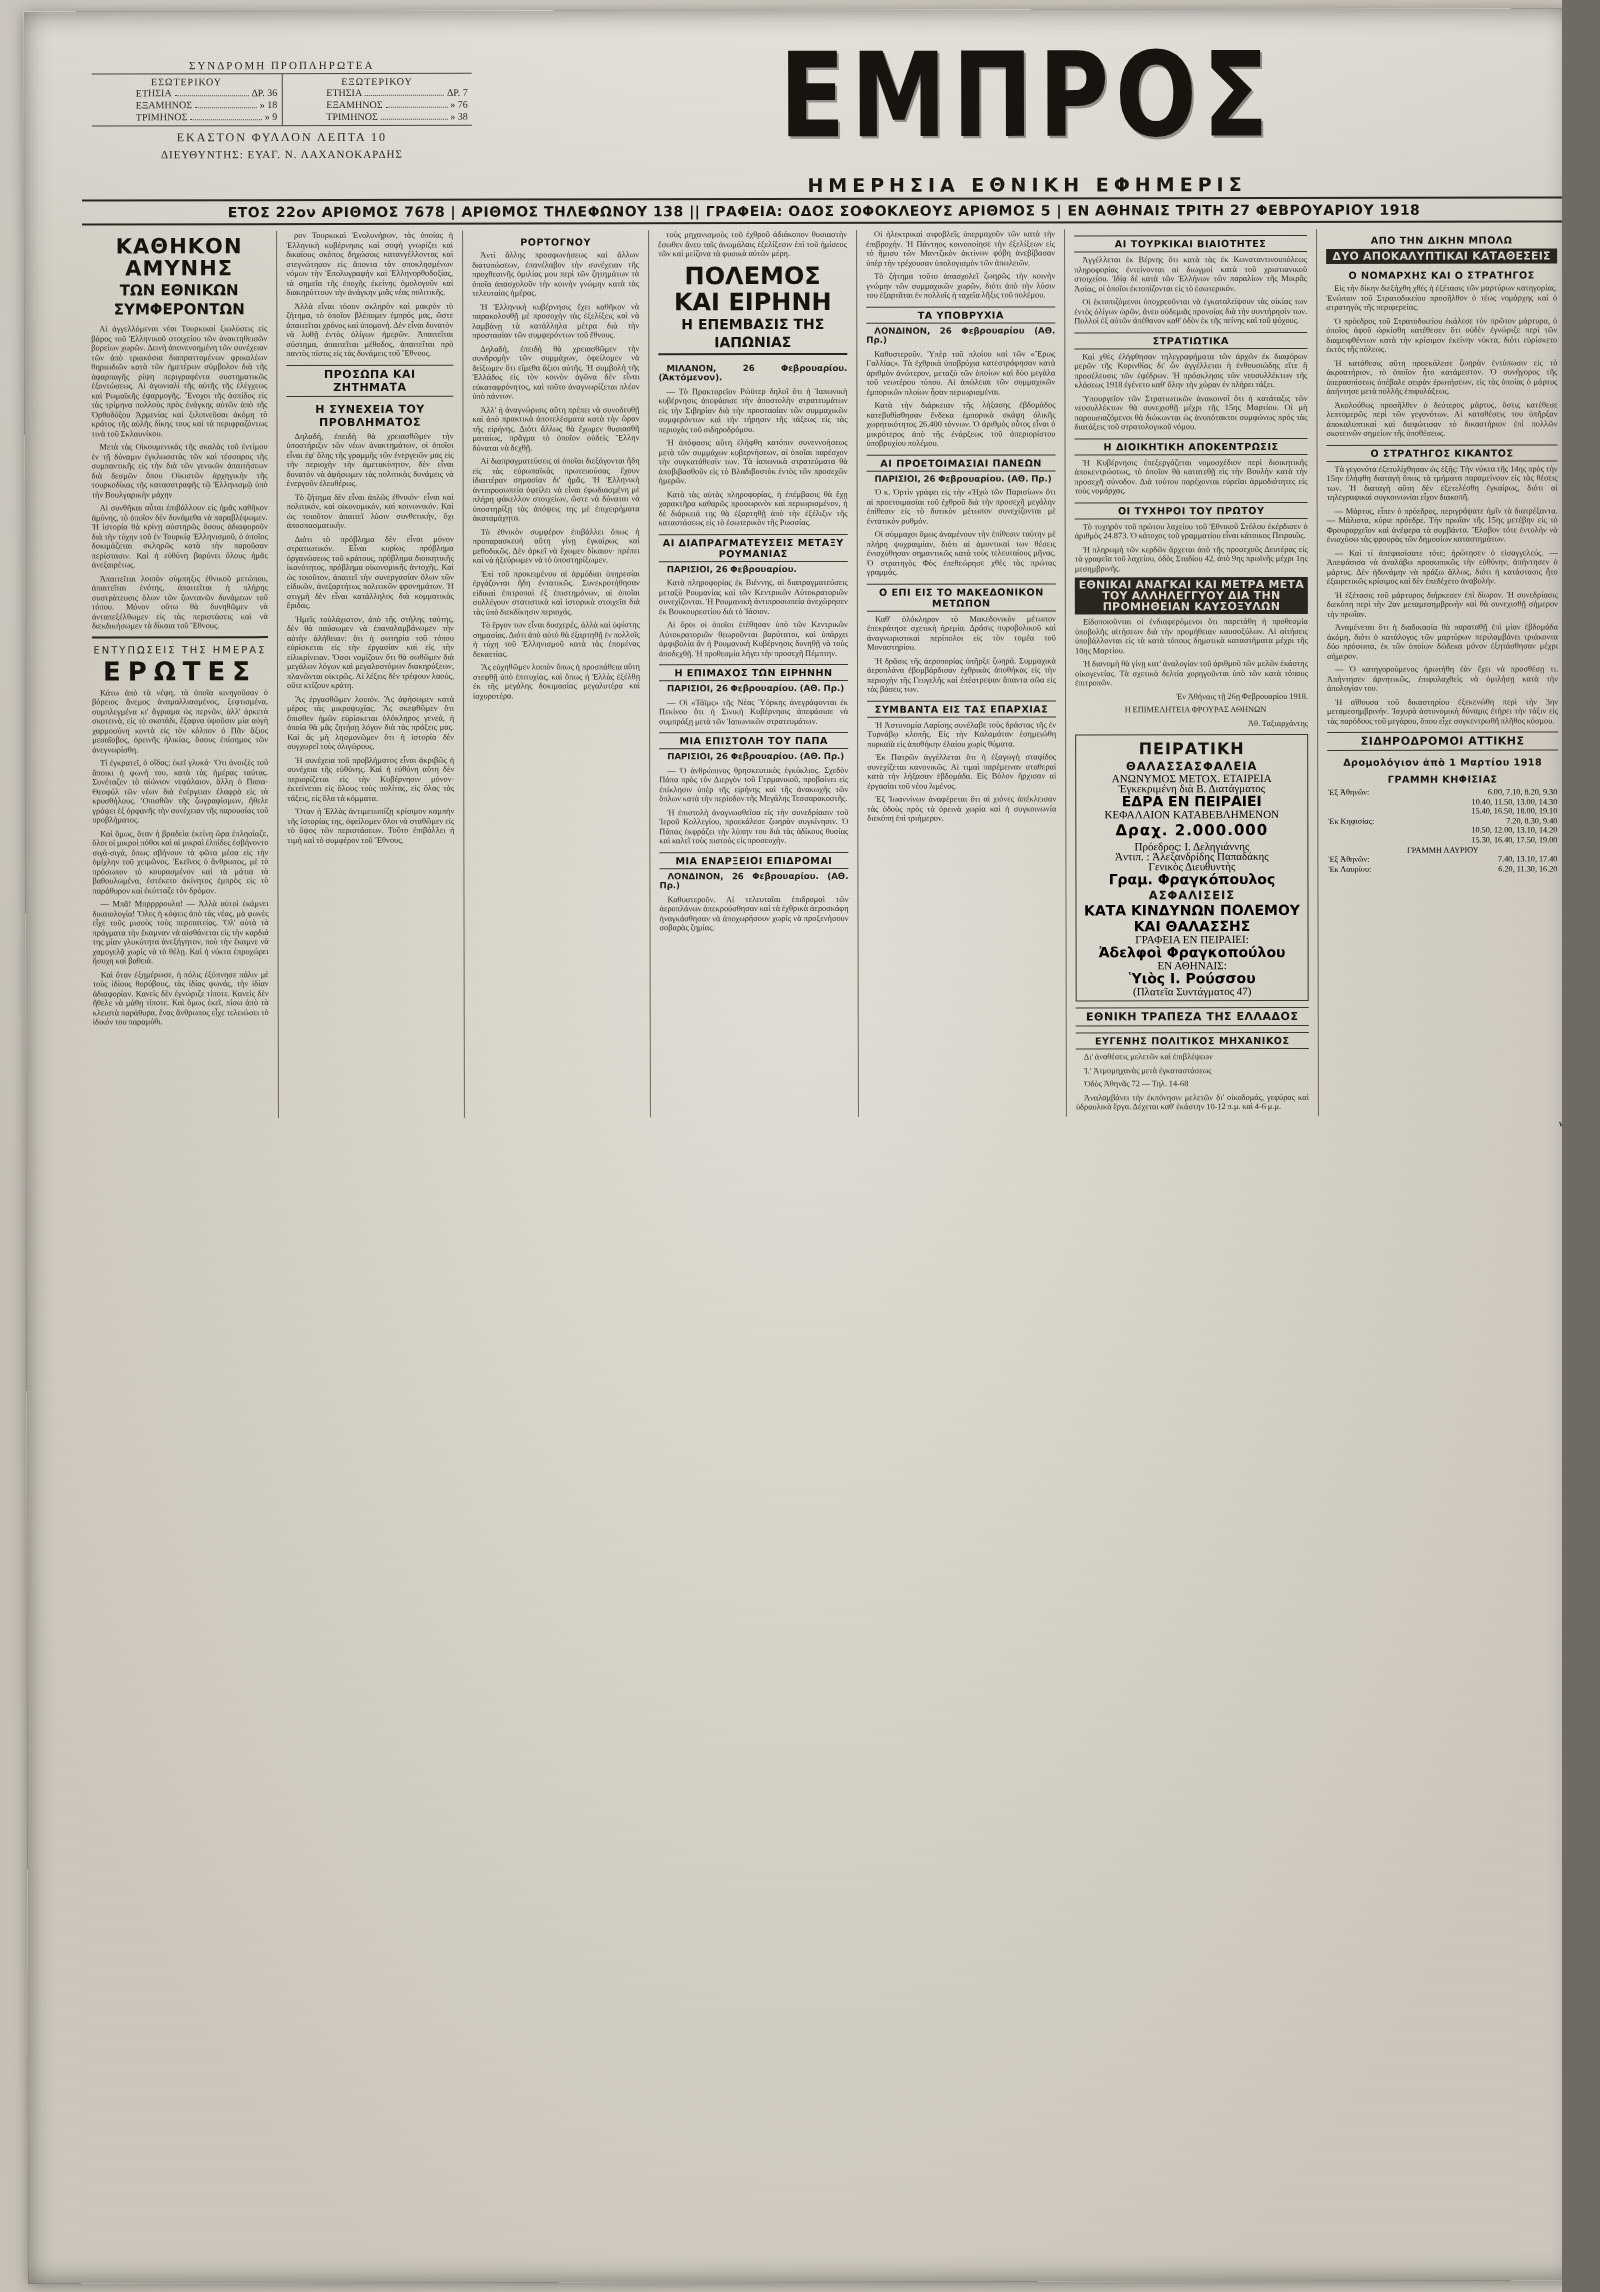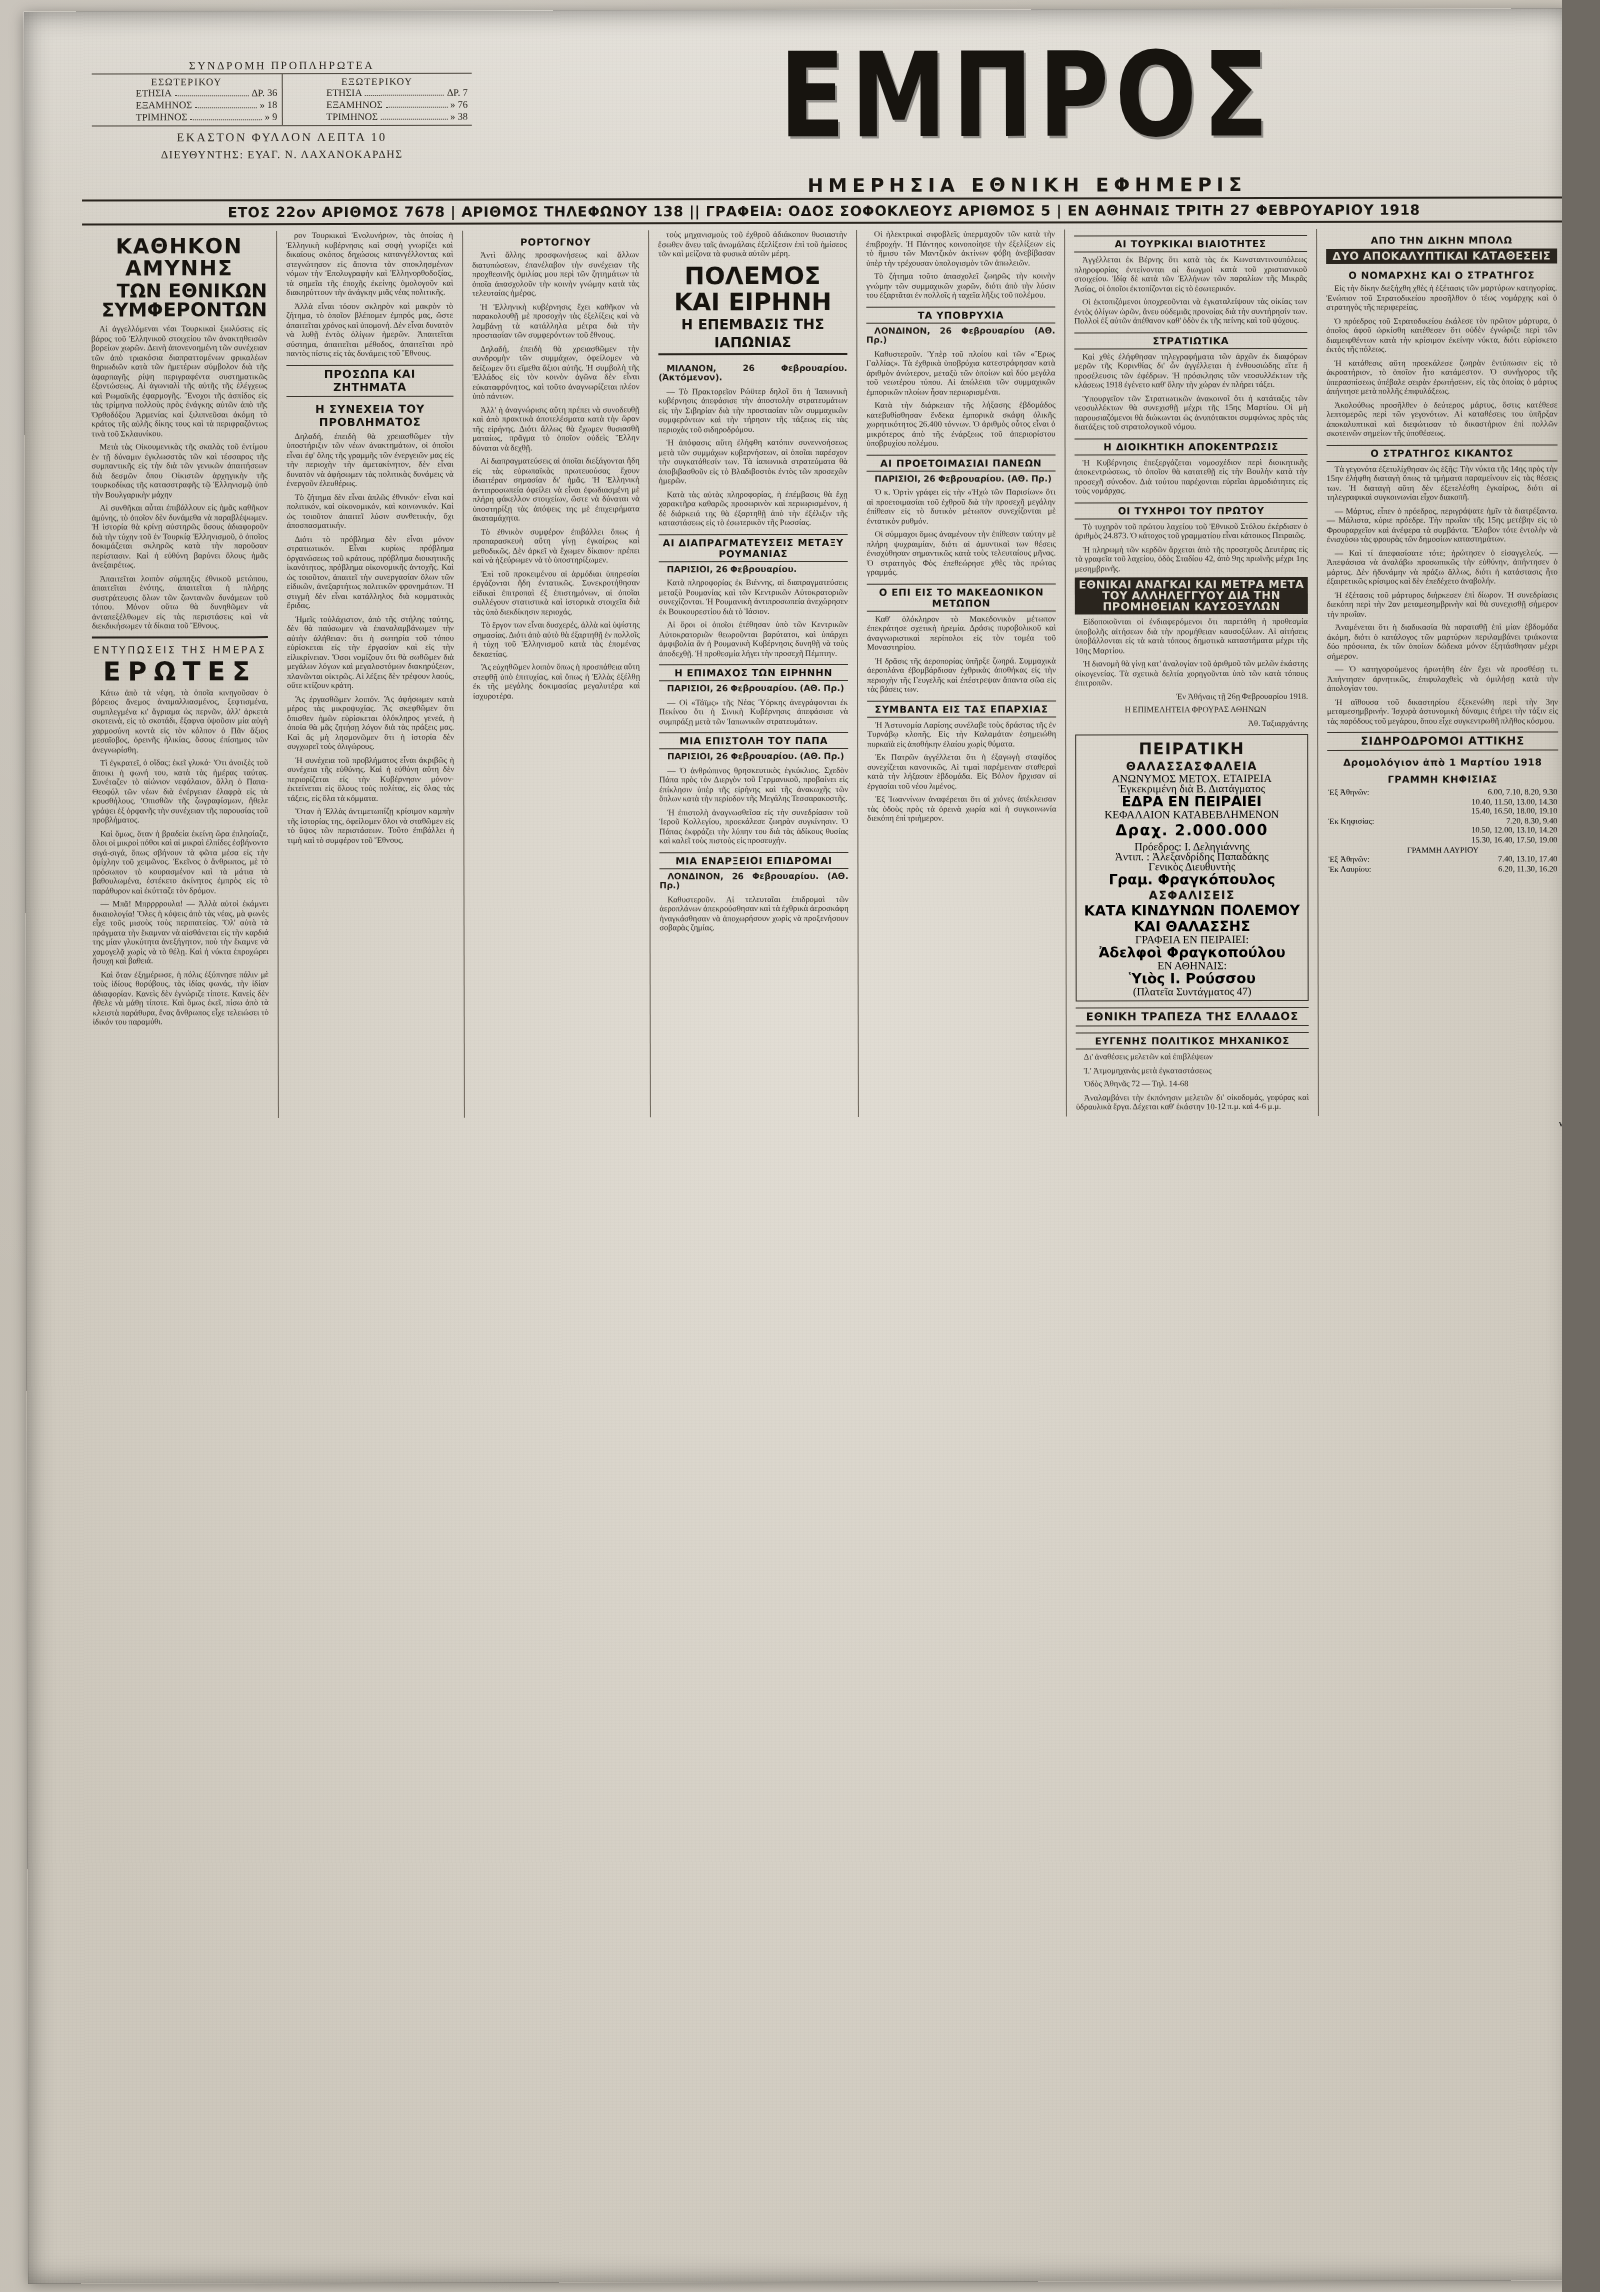--- a/index.html
+++ b/index.html
@@ -77,21 +77,21 @@
     hyphens:auto;word-spacing:-0.3px;
   }
   .body-text p{margin:0 0 4px 0;text-indent:8px;}
   h1.head-main{
     font-family:"DejaVu Sans",sans-serif;font-weight:bold;
     font-size:21px;line-height:22px;text-align:center;letter-spacing:1px;
     margin:4px 0 2px;color:#17140f;
   }
   h2.head-sub{
     font-family:"DejaVu Sans",sans-serif;font-weight:bold;
-    font-size:19px;line-height:19px;text-align:right;margin:0 0 5px;color:#17140f;
+    font-size:15px;line-height:19px;text-align:center;margin:0 0 5px;color:#17140f;
   }
   .rule-thick{border-bottom:2px solid #2a251e;margin:5px 0;}
   .sec-title{
     font-family:"DejaVu Sans",sans-serif;font-weight:bold;font-size:11px;
     text-align:center;letter-spacing:.5px;margin:6px 0 3px;color:#17140f;
   }
   .sec-title.small{font-size:9.6px;}
   .sec-title.boxed{border-top:1px solid #3a352d;border-bottom:1px solid #3a352d;padding:2px 0;}
   .center-banner{
     text-align:center;margin:2px 0 4px;

